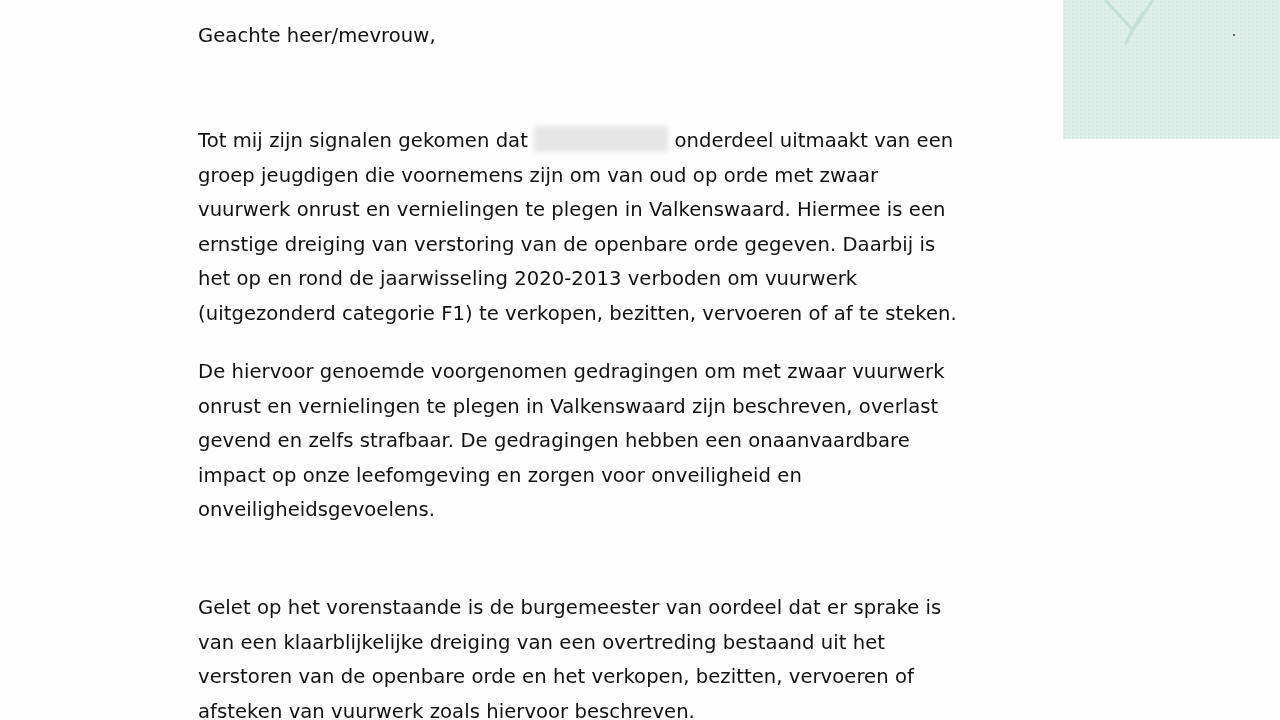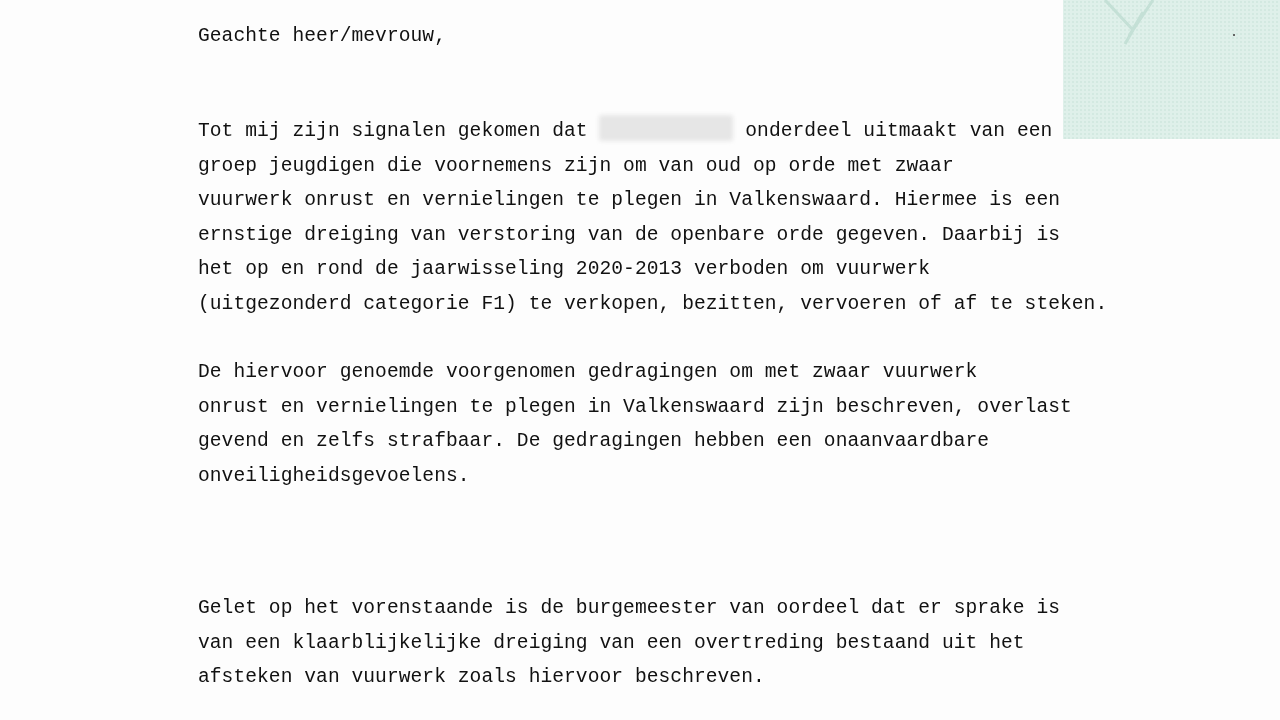--- a/index.html
+++ b/index.html
@@ -18,23 +18,23 @@
   }
   .watermark-box svg { position: absolute; left: 40px; top: 0; }
   .watermark-dot { position: absolute; left: 1233px; top: 34px; width: 2px; height: 2px; background: #666; }
   .letter {
     position: absolute; left: 198px; top: 0;
     width: 880px;
     font-size: 19.6px;
     line-height: 34.5px;
     letter-spacing: 0.05px;
   }
-  .line { white-space: pre; height: 34.5px; font-family: Liberation Mono, monospace; }
+  .line { white-space: pre; height: 34.5px; }
   .greeting { position: absolute; top: 19px; }
-  .p1 { position: absolute; top: 114px; }
+  .p1 { position: absolute; top: 124px; }
   .p2 { position: absolute; top: 355px; }
   .p3 { position: absolute; top: 591px; }
   .redacted {
     display: inline-block; width: 134px; height: 26px;
     vertical-align: -5px;
     background: #e6e6e6;
     filter: blur(2px);
     border-radius: 3px;
   }
 </style>
@@ -57,21 +57,23 @@
     <div class="line">vuurwerk onrust en vernielingen te plegen in Valkenswaard. Hiermee is een</div>
     <div class="line">ernstige dreiging van verstoring van de openbare orde gegeven. Daarbij is</div>
     <div class="line">het op en rond de jaarwisseling 2020-2013 verboden om vuurwerk</div>
     <div class="line">(uitgezonderd categorie F1) te verkopen, bezitten, vervoeren of af te steken.</div>
   </div>
 
   <div class="p2">
     <div class="line">De hiervoor genoemde voorgenomen gedragingen om met zwaar vuurwerk</div>
     <div class="line">onrust en vernielingen te plegen in Valkenswaard zijn beschreven, overlast</div>
     <div class="line">gevend en zelfs strafbaar. De gedragingen hebben een onaanvaardbare</div>
+    <div class="line">impact op onze leefomgeving en zorgen voor onveiligheid en</div>
     <div class="line">onveiligheidsgevoelens.</div>
   </div>
 
   <div class="p3">
     <div class="line">Gelet op het vorenstaande is de burgemeester van oordeel dat er sprake is</div>
     <div class="line">van een klaarblijkelijke dreiging van een overtreding bestaand uit het</div>
+    <div class="line">verstoren van de openbare orde en het verkopen, bezitten, vervoeren of</div>
     <div class="line">afsteken van vuurwerk zoals hiervoor beschreven.</div>
   </div>
 </div>
 
 </body></html>

